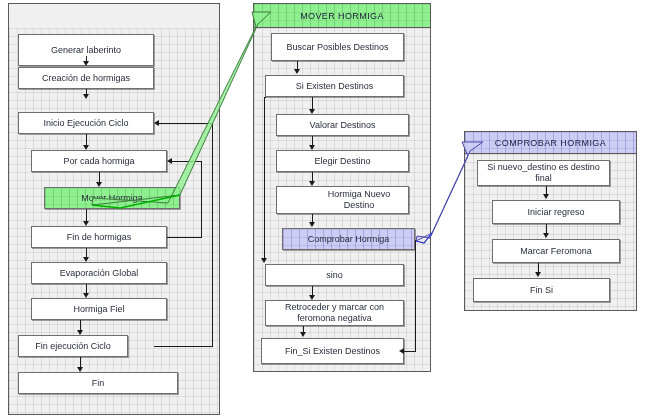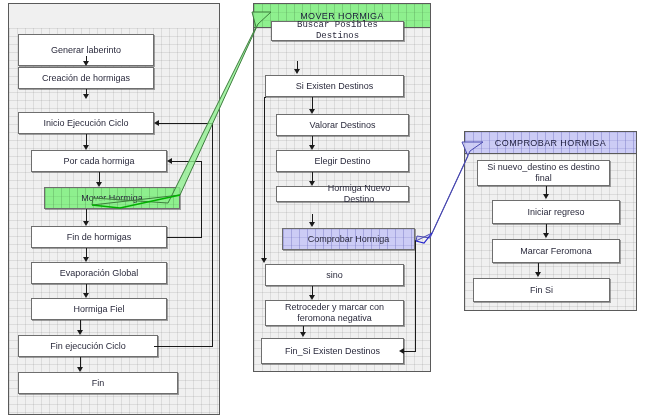--- a/index.html
+++ b/index.html
@@ -161,21 +161,21 @@
     </div>
   <div class="vline" style="left:86px; top:284px; height:10px;"></div>
   <div class="arrow-down" style="left:82.5px; top:293px;"></div>
 
   <div class="node" style="left:31px; top:298px; width:136px; height:22px;">
     <span>Hormiga Fiel</span>
     </div>
   <div class="vline" style="left:80px; top:320px; height:11px;"></div>
   <div class="arrow-down" style="left:76.5px; top:330px;"></div>
 
-  <div class="node" style="left:18px; top:335px; width:140px; height:22px;text-align:right;">
+  <div class="node" style="left:18px; top:335px; width:110px; height:22px;text-align:right;">
     <span>Fin ejecución Ciclo</span>
     </div>
   <div class="vline" style="left:80px; top:357px; height:11px;"></div>
   <div class="arrow-down" style="left:76.5px; top:367px;"></div>
 
   <div class="node" style="left:18px; top:372px; width:160px; height:22px;">
     <span>Fin</span>
     </div>
 
   <div class="hline" style="left:167px; top:237px; width:35px;"></div>
@@ -186,21 +186,21 @@
   <div class="hline" style="left:154px; top:346px; width:59px;"></div>
   <div class="vline" style="left:212px; top:123px; height:224px;"></div>
   <div class="hline" style="left:159px; top:123px; width:54px;"></div>
   <div class="arrow-left" style="left:154px; top:119.5px;"></div>
 
   <div class="panel" style="left:253px; top:3px; width:178px; height:369px;">
     <div class="panel-header hdr-green" style="height:24px;">MOVER HORMIGA</div>
     <div class="panel-body" style="top:24px;"></div>
   </div>
 
-  <div class="node" style="left:271px; top:21px; width:133px; height:20px;font-family:Liberation Mono, monospace;">
+  <div class="node" style="left:271px; top:33px; width:133px; height:28px;">
     <span>Buscar Posibles Destinos</span>
     </div>
   <div class="vline" style="left:297px; top:61px; height:9px;"></div>
   <div class="arrow-down" style="left:293.5px; top:69px;"></div>
 
   <div class="node" style="left:265px; top:75px; width:139px; height:22px;">
     <span>Si Existen Destinos</span>
     </div>
   <div class="vline" style="left:312px; top:97px; height:13px;"></div>
   <div class="arrow-down" style="left:308.5px; top:109px;"></div>
@@ -210,21 +210,21 @@
     </div>
   <div class="vline" style="left:312px; top:136px; height:10px;"></div>
   <div class="arrow-down" style="left:308.5px; top:145px;"></div>
 
   <div class="node" style="left:276px; top:150px; width:133px; height:22px;">
     <span>Elegir Destino</span>
     </div>
   <div class="vline" style="left:312px; top:172px; height:10px;"></div>
   <div class="arrow-down" style="left:308.5px; top:181px;"></div>
 
-  <div class="node" style="left:276px; top:186px; width:133px; height:16px;padding-left:36px;">
+  <div class="node" style="left:276px; top:186px; width:133px; height:28px;padding-left:36px;">
     <span>Hormiga Nuevo Destino</span>
     </div>
   <div class="vline" style="left:312px; top:214px; height:9px;"></div>
   <div class="arrow-down" style="left:308.5px; top:222px;"></div>
 
   <div class="node blue" style="left:282px; top:228px; width:133px; height:22px;">
     <span>Comprobar Hormiga</span>
     </div>
 
   <div class="vline" style="left:264px; top:97px; height:162px;"></div>

